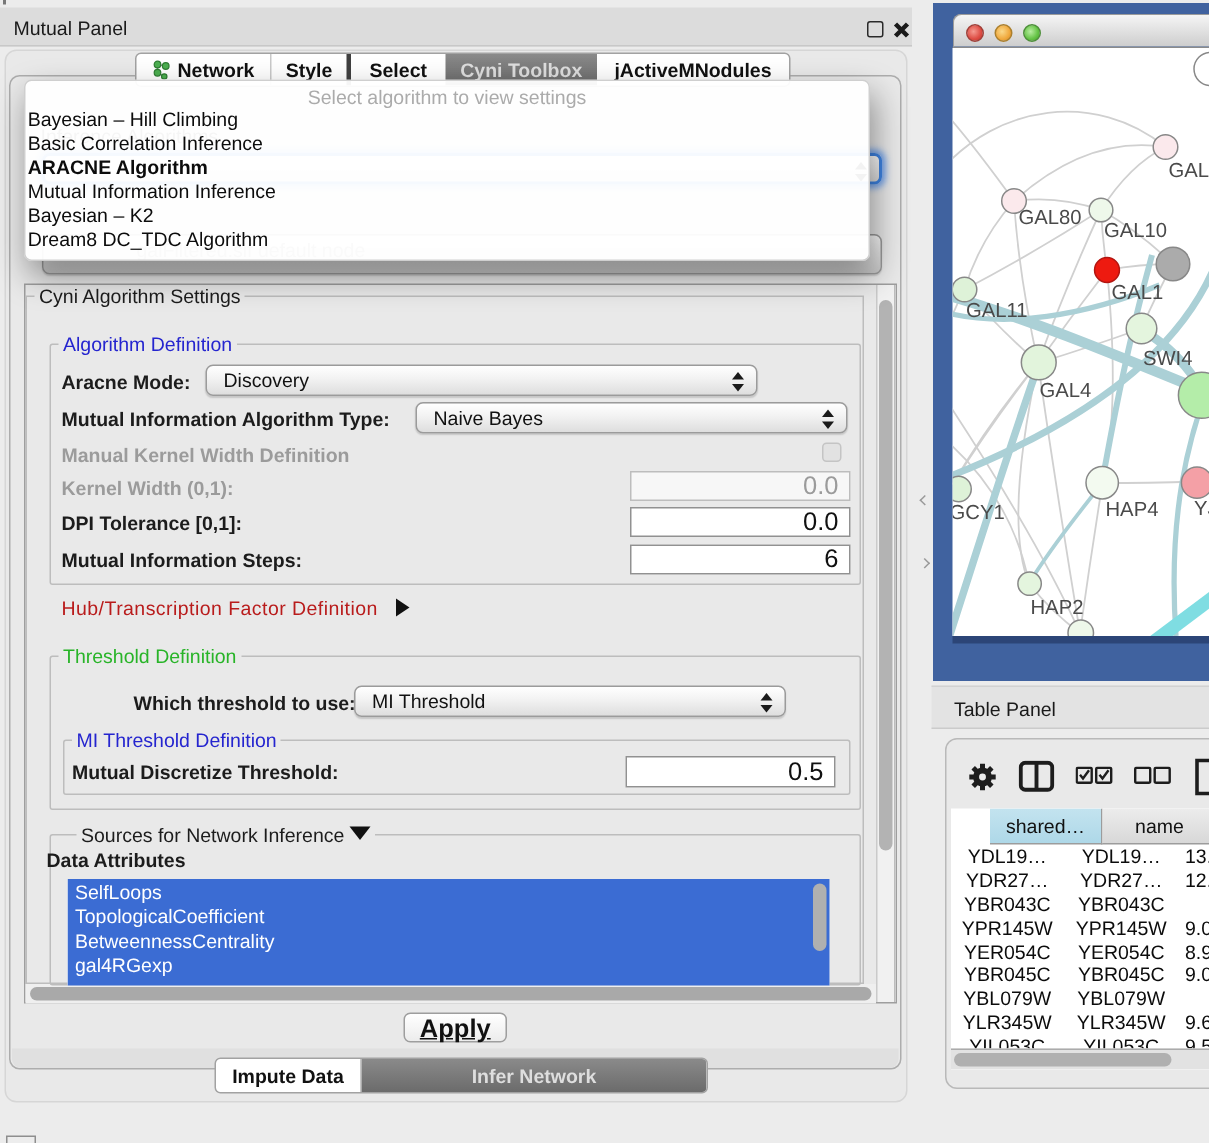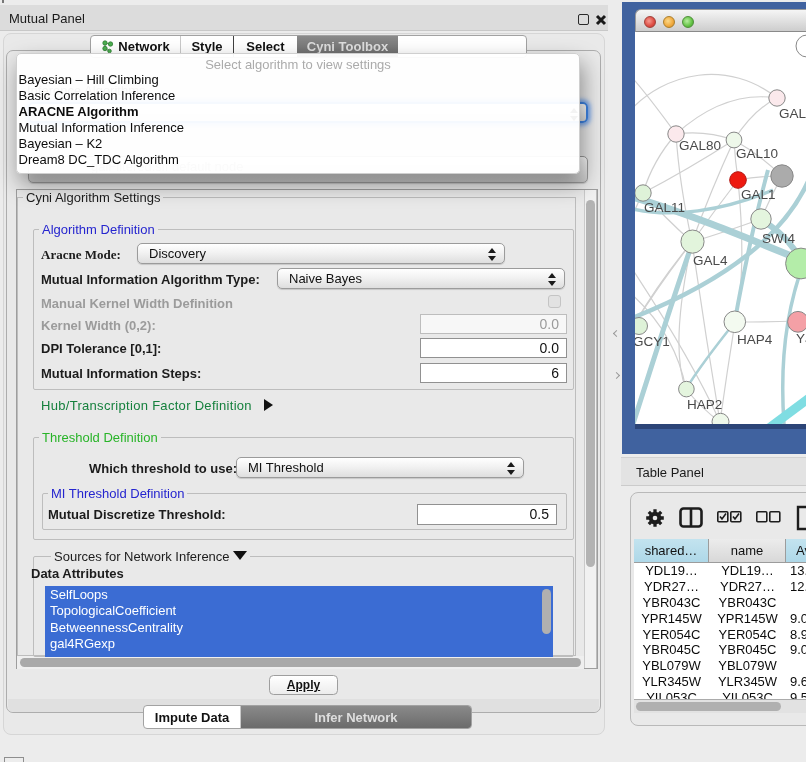--- a/index.html
+++ b/index.html
@@ -12,21 +12,21 @@
   box-shadow:0 1px 1px rgba(0,0,0,.15); }
 .combo .ct { position:absolute; left:11px; top:0; font-size:13px; color:#111; }
 .updn { position:absolute; right:8px; top:3.5px; width:8px; }
 .updn .t1,.updn .t2 { width:0; height:0; border-left:4px solid transparent;
   border-right:4px solid transparent; margin:0 auto; }
 .updn .t1 { border-bottom:5px solid #1a1a1a; margin-bottom:3px; }
 .updn .t2 { border-top:5px solid #1a1a1a; }
 .row { display:flex; height:15.9px; line-height:15.9px; }
 .row div { flex:none; }
 .field { position:absolute; border:1px solid #919191; background:#fff;
-  font-size:14px; color:#111; text-align:right; padding-right:7px; }
+  font-size:17px; color:#111; text-align:right; padding-right:7px; }
 .group { position:absolute; border:1px solid #bdbdbd; border-radius:2px; }
 .group > .gt { position:absolute; top:-8px; left:5px; background:#e9e9e9;
   padding:0 3px; font-size:13px; white-space:nowrap; }
 </style>
 </head>
 <body>
 
 <div class="abs" style="left:2px;top:0;width:2px;height:3px;background:#777;"></div>
 <div class="abs" style="left:0;top:5px;width:608px;height:26px;background:#dcdcdc;border-bottom:1px solid #c8c8c8;">
   <span class="abs" style="left:9px;top:6px;font-size:13px;color:#1a1a1a;">Mutual Panel</span>
@@ -42,23 +42,24 @@
 
 <div class="abs" style="left:90px;top:35px;width:437px;height:23px;border:1px solid #a2a2a2;border-radius:4px;background:#fff;display:flex;overflow:hidden;font-size:13px;font-weight:bold;color:#111;">
   <div style="width:90px;display:flex;align-items:center;justify-content:center;border-right:1px solid #c9c9c9;">
     <svg width="13" height="13" viewBox="0 0 13 13" style="margin-right:4px;">
       <path d="M4 3 L9 4 M4 8 L8 11 M4 3 L4 8" stroke="#8a8a8a" stroke-width="1"></path>
       <circle cx="4" cy="3" r="2.2" fill="#4caf50" stroke="#2e7d32" stroke-width=".8"></circle>
       <circle cx="9.5" cy="4" r="2.2" fill="#4caf50" stroke="#2e7d32" stroke-width=".8"></circle>
       <circle cx="4" cy="8.5" r="2.2" fill="#4caf50" stroke="#2e7d32" stroke-width=".8"></circle>
       <circle cx="8.5" cy="11" r="1.8" fill="#4caf50" stroke="#2e7d32" stroke-width=".8"></circle>
     </svg>Network</div>
-  <div style="width:53px;display:flex;align-items:center;justify-content:center;border-right:1px solid #404040;">Style</div>
+  <div style="width:53px;display:flex;align-items:center;justify-content:center;border-right:3px solid #404040;">Style</div>
   <div style="width:63px;display:flex;align-items:center;justify-content:center;">Select</div>
   <div style="width:101px;display:flex;align-items:center;justify-content:center;background:linear-gradient(#8a8a8a,#6b6b6b);color:#dedede;">Cyni Toolbox</div>
+  <div style="flex:1;display:flex;align-items:center;justify-content:center;">jActiveMNodules</div>
 </div>
 
 <span class="abs" style="left:27px;top:83px;font-size:13px;color:#444;">Inference Algorithms</span>
 <div class="combo" style="left:28px;top:102px;width:560px;height:21px;border:2px solid #3f85e5;box-shadow:0 0 4px 2.5px rgba(90,150,240,.8);">
   <div class="updn">
       <div class="t1"></div>
       <div class="t2"></div>
     </div>
 </div>
 <div class="combo" style="left:28px;top:156px;width:560px;height:27px;background:linear-gradient(#fdfdfd,#e3e3e3 55%,#c9c9c9);">
@@ -71,46 +72,46 @@
 <div class="abs" style="left:17px;top:656px;width:567px;height:13px;background:#efefef;"></div>
 <div class="abs" style="left:20px;top:658px;width:561px;height:9px;border-radius:4.5px;background:#a9a9a9;"></div>
 
 <div class="group" style="left:17px;top:197px;width:559px;height:459px;border-radius:0;">
   <span class="gt" style="color:#1c1c1c;">Cyni Algorithm Settings</span>
 </div>
 
 <div class="group" style="left:33px;top:229px;width:541px;height:161px;">
   <span class="gt" style="color:#2525cf;">Algorithm Definition</span>
 </div>
-<span class="lbl abs" style="left:41px;top:247px;font-family:Liberation Serif, serif;">Aracne Mode:</span>
+<span class="lbl abs" style="left:41px;top:247px;">Aracne Mode:</span>
 <div class="combo" style="left:137px;top:243px;width:368px;height:21px;">
   <span class="ct" style="top:2px;">Discovery</span>
   <div class="updn">
       <div class="t1"></div>
       <div class="t2"></div>
     </div>
 </div>
 <span class="lbl abs" style="left:41px;top:272px;">Mutual Information Algorithm Type:</span>
 <div class="combo" style="left:277px;top:268px;width:288px;height:21px;">
   <span class="ct" style="top:2px;">Naive Bayes</span>
   <div class="updn">
       <div class="t1"></div>
       <div class="t2"></div>
     </div>
 </div>
 <span class="lbl abs" style="left:41px;top:296px;color:#9b9b9b;">Manual Kernel Width Definition</span>
 <div class="abs" style="left:548px;top:295px;width:13px;height:13px;border:1px solid #c4c4c4;border-radius:3px;background:#e2e2e2;"></div>
-<span class="lbl abs" style="left:41px;top:318px;color:#9b9b9b;">Kernel Width (0,2):</span>
+<span class="lbl abs" style="left:41px;top:318px;color:#9b9b9b;">Kernel Width (0,1):</span>
 <div class="field" style="left:420px;top:314px;width:147px;height:20px;line-height:18px;border-color:#bdbdbd;background:#f7f7f7;color:#9b9b9b;">0.0</div>
 <span class="lbl abs" style="left:41px;top:341px;">DPI Tolerance [0,1]:</span>
 <div class="field" style="left:420px;top:338px;width:147px;height:20px;line-height:18px;">0.0</div>
 <span class="lbl abs" style="left:41px;top:366px;">Mutual Information Steps:</span>
 <div class="field" style="left:420px;top:363px;width:147px;height:20px;line-height:18px;">6</div>
 
-<span class="abs" style="left:41px;top:398px;font-size:13px;color:#15803d;letter-spacing:.3px;">Hub/Transcription Factor Definition</span>
+<span class="abs" style="left:41px;top:398px;font-size:13px;color:#b91c1c;letter-spacing:.3px;">Hub/Transcription Factor Definition</span>
 <div class="abs" style="left:264px;top:399px;width:0;height:0;border-top:6px solid transparent;border-bottom:6px solid transparent;border-left:9px solid #111;"></div>
 
 <div class="group" style="left:33px;top:437px;width:541px;height:103px;">
   <span class="gt" style="color:#28b428;">Threshold Definition</span>
 </div>
 <span class="lbl abs" style="left:89px;top:461px;">Which threshold to use:</span>
 <div class="combo" style="left:236px;top:457px;width:288px;height:21px;">
   <span class="ct" style="top:2px;">MI Threshold</span>
   <div class="updn">
       <div class="t1"></div>
@@ -127,21 +128,21 @@
   <span class="gt" style="color:#1c1c1c;margin-left:12px;">Sources for Network Inference <span style="display:inline-block;width:0;height:0;border-left:7px solid transparent;border-right:7px solid transparent;border-top:9px solid #111;vertical-align:1px;"></span></span>
 </div>
 <span class="lbl abs" style="left:31px;top:566px;">Data Attributes</span>
 <div class="abs" style="left:45px;top:586px;width:508px;height:71px;background:#fff;overflow:hidden;">
   <div class="abs" style="left:0;top:0;width:546px;height:80px;background:#3b6cd3;color:#fff;font-size:13px;line-height:16.4px;padding:1px 0 0 5px;">
     SelfLoops<br>TopologicalCoefficient<br>BetweennessCentrality<br>gal4RGexp
   </div>
   <div class="abs" style="left:497px;top:3px;width:9px;height:45px;border-radius:4.5px;background:#b0b0b0;"></div>
 </div>
 
-<div class="abs" style="left:269px;top:675px;width:69px;height:20px;border:1px solid #9e9e9e;border-radius:4.5px;background:linear-gradient(#ffffff,#ececec);text-align:center;font-size:12px;font-weight:bold;color:#111;line-height:19px;text-decoration:underline;">Apply</div>
+<div class="abs" style="left:269px;top:675px;width:69px;height:20px;border:1px solid #9e9e9e;border-radius:4.5px;background:linear-gradient(#ffffff,#ececec);text-align:center;font-size:17px;font-weight:bold;color:#111;line-height:19px;text-decoration:underline;">Apply</div>
 
 <div class="abs" style="left:143px;top:705px;width:329px;height:24px;border:1px solid #a2a2a2;border-radius:4px;background:#fff;display:flex;overflow:hidden;font-size:13px;font-weight:bold;color:#111;">
   <div style="width:97px;display:flex;align-items:center;justify-content:center;border-right:1px solid #c9c9c9;">Impute Data</div>
   <div style="flex:1;display:flex;align-items:center;justify-content:center;background:linear-gradient(#8a8a8a,#6b6b6b);color:#dedede;">Infer Network</div>
 </div>
 <div class="abs" style="left:4px;top:757px;width:20px;height:12px;border:1px solid #8e8e8e;background:#ededed;"></div>
 
 <div class="abs" style="left:16px;top:53px;width:564px;height:121px;background:rgba(255,255,255,.95);border:1px solid #cfcfcf;border-radius:5px;box-shadow:3px 10px 22px rgba(0,0,0,.4);z-index:50;">
   <div style="text-align:center;font-size:13px;color:#ababab;margin-top:3px;">Select algorithm to view settings</div>
   <div style="font-size:13px;color:#0c0c0c;line-height:15.9px;margin:0 0 0 1.5px;">
@@ -269,21 +270,21 @@
 <svg class="abs" style="left:756px;top:511px;" width="25" height="12" viewBox="0 0 25 12">
   <rect x="0.8" y="0.8" width="10" height="10" rx="1" fill="none" stroke="#1d1d1d" stroke-width="1.6"></rect>
   <rect x="13.8" y="0.8" width="10" height="10" rx="1" fill="none" stroke="#1d1d1d" stroke-width="1.6"></rect>
 </svg>
 <svg class="abs" style="left:796px;top:505px;" width="20" height="26" viewBox="0 0 20 26">
   <path d="M2 2 H12 L18 8 V24 H2 Z" fill="none" stroke="#1d1d1d" stroke-width="2.4"></path>
 </svg>
 
 <div class="abs" style="left:634px;top:539px;width:172px;height:174px;background:#fff;overflow:hidden;">
   <div class="abs" style="left:0;top:0;height:24px;display:flex;font-size:13px;color:#111;">
-    <div style="width:75px;background:linear-gradient(#c3e3ef,#aed8e8);border-right:1px solid #9c9c9c;border-bottom:1px solid #9c9c9c;text-align:center;line-height:23px;">shared…</div>
+    <div style="width:75px;background:linear-gradient(#c3e3ef,#aed8e8);border-right:1px solid #9c9c9c;border-bottom:1px solid #9c9c9c;text-align:center;line-height:23px;margin-left:26px;">shared…</div>
     <div style="width:77px;background:linear-gradient(#ececec,#d8d8d8);border-right:1px solid #9c9c9c;border-bottom:1px solid #9c9c9c;text-align:center;line-height:23px;">name</div>
     <div style="width:60px;background:linear-gradient(#c3e3ef,#aed8e8);border-bottom:1px solid #9c9c9c;line-height:23px;padding-left:10px;">Avera</div>
   </div>
   <div class="abs" style="left:0;top:24px;width:172px;height:136px;overflow:hidden;font-size:13px;color:#0c0c0c;">
     <div class="row">
         <div style="width:75px;text-align:center;">YDL19…</div>
         <div style="width:77px;text-align:center;">YDL19…</div>
         <div style="padding-left:4px;">13.6</div>
       </div>
     <div class="row">

